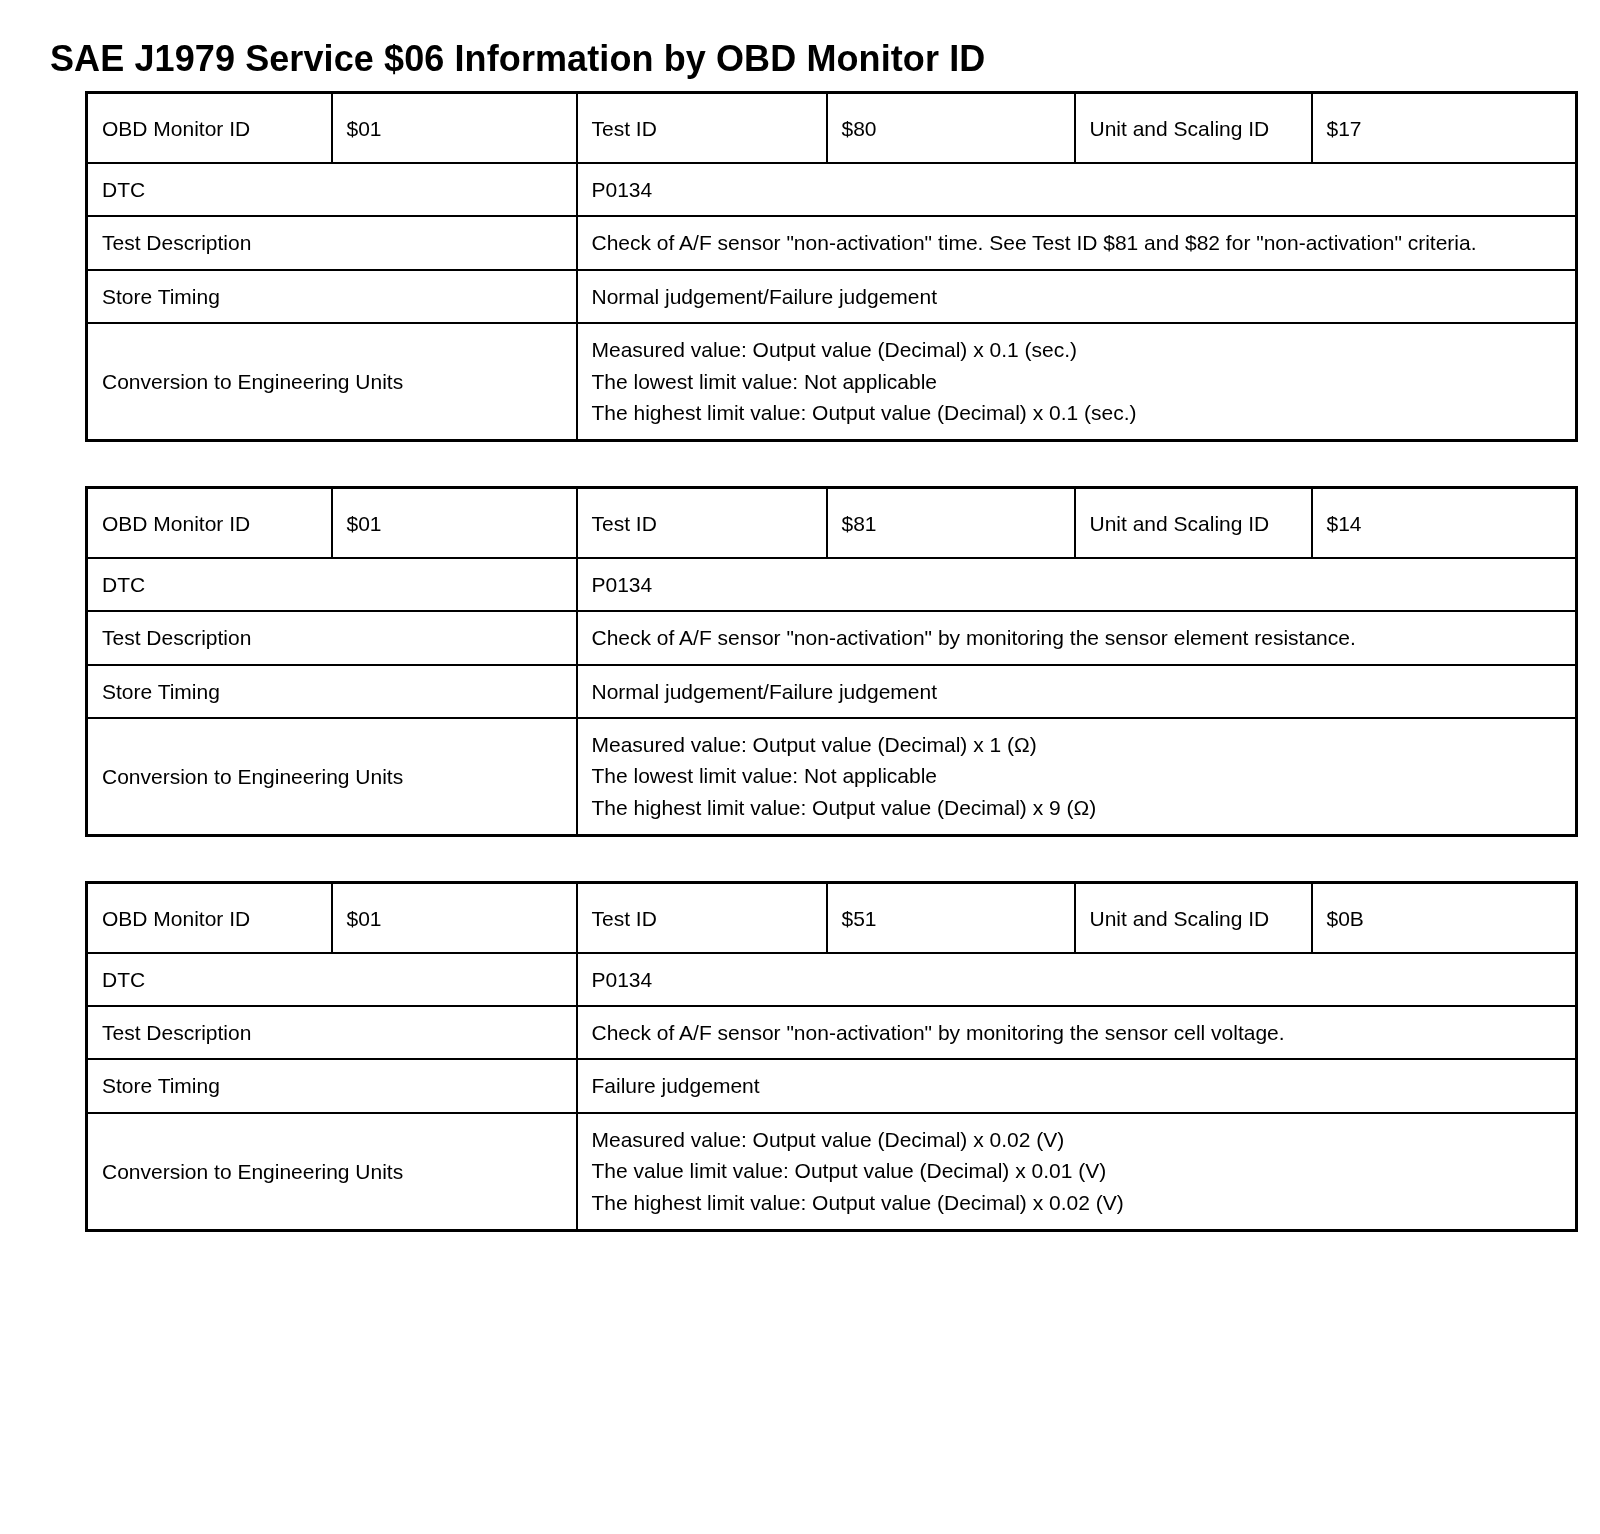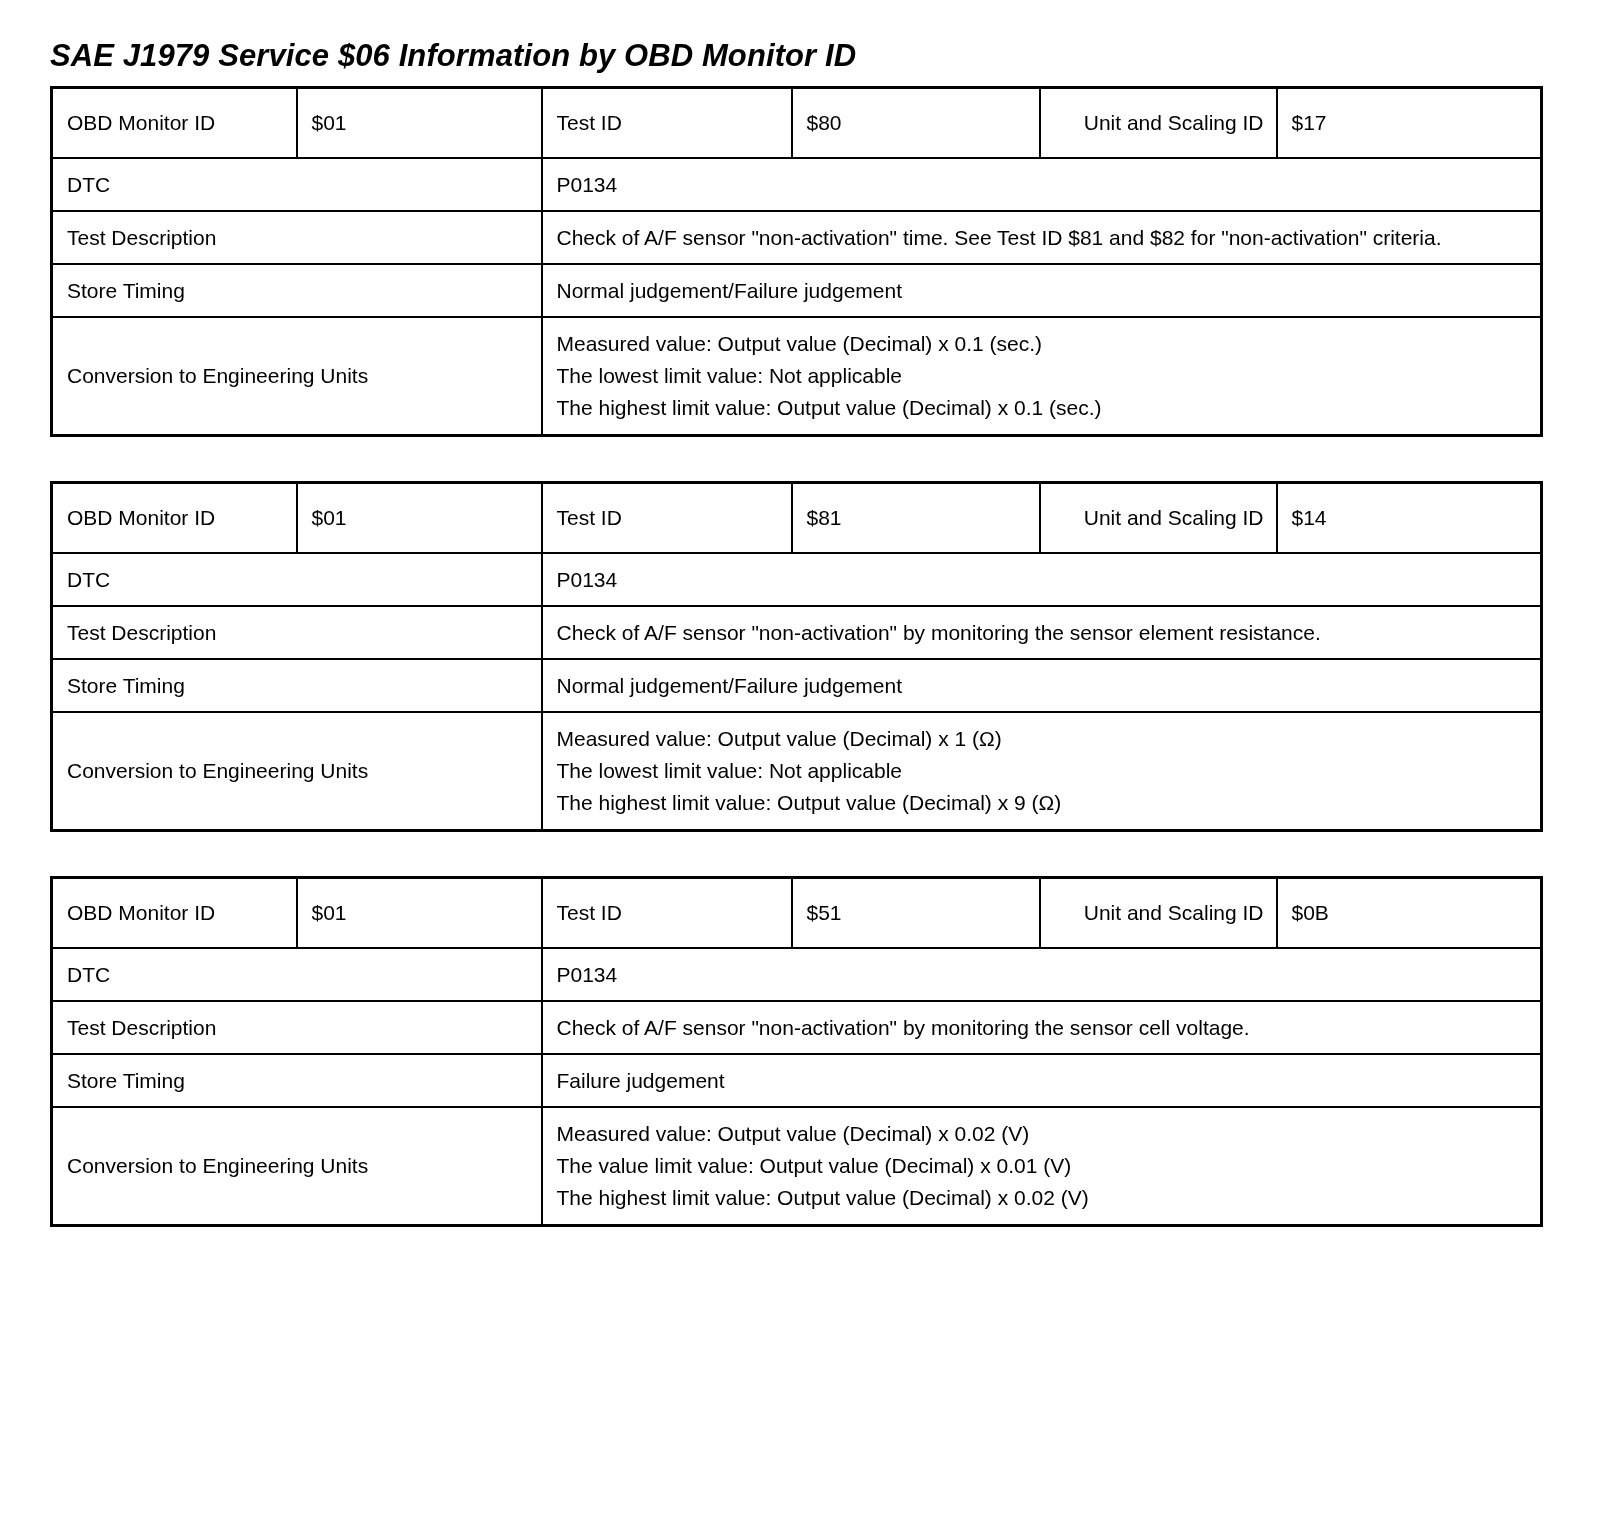--- a/index.html
+++ b/index.html
@@ -14,57 +14,56 @@
     color: #000000;
     overflow: hidden;
   }
   .page {
     box-sizing: border-box;
     width: 1600px;
     height: 1534px;
     padding: 38px 50px 0 50px;
   }
   .doc-title {
-    font-size: 31px;
+    font-size: 36px;
     font-weight: bold;
     letter-spacing: 0.1px;
     margin: 0 0 12px 0;
     line-height: 1.15;
-    font-style: italic;
   }
   .section-subtitle {
     font-size: 20px;
     font-weight: bold;
     margin: 0 0 14px 2px;
     line-height: 1.15;
   }
   table.monitor {
     width: 1490px;
     border-collapse: collapse;
     table-layout: fixed;
     margin-bottom: 44px;
     border: 3px solid #000;
+    margin-left: 35px;
   }
   table.monitor td {
     border: 2px solid #000;
     padding: 10px 12px 10px 14px;
     font-size: 21px;
     line-height: 1.48;
     vertical-align: middle;
   }
   td.lbl {
     white-space: nowrap;
   }
   td.multiline {
     vertical-align: middle;
   }
   .r1 td { height: 48px; }
   .unit-cell {
     line-height: 1.25;
-    text-align: right;
   }
   .desc-wrap {
     line-height: 1.45;
   }
   .conv-lines div {
     line-height: 1.52;
   }
   
 </style>
 </head>

